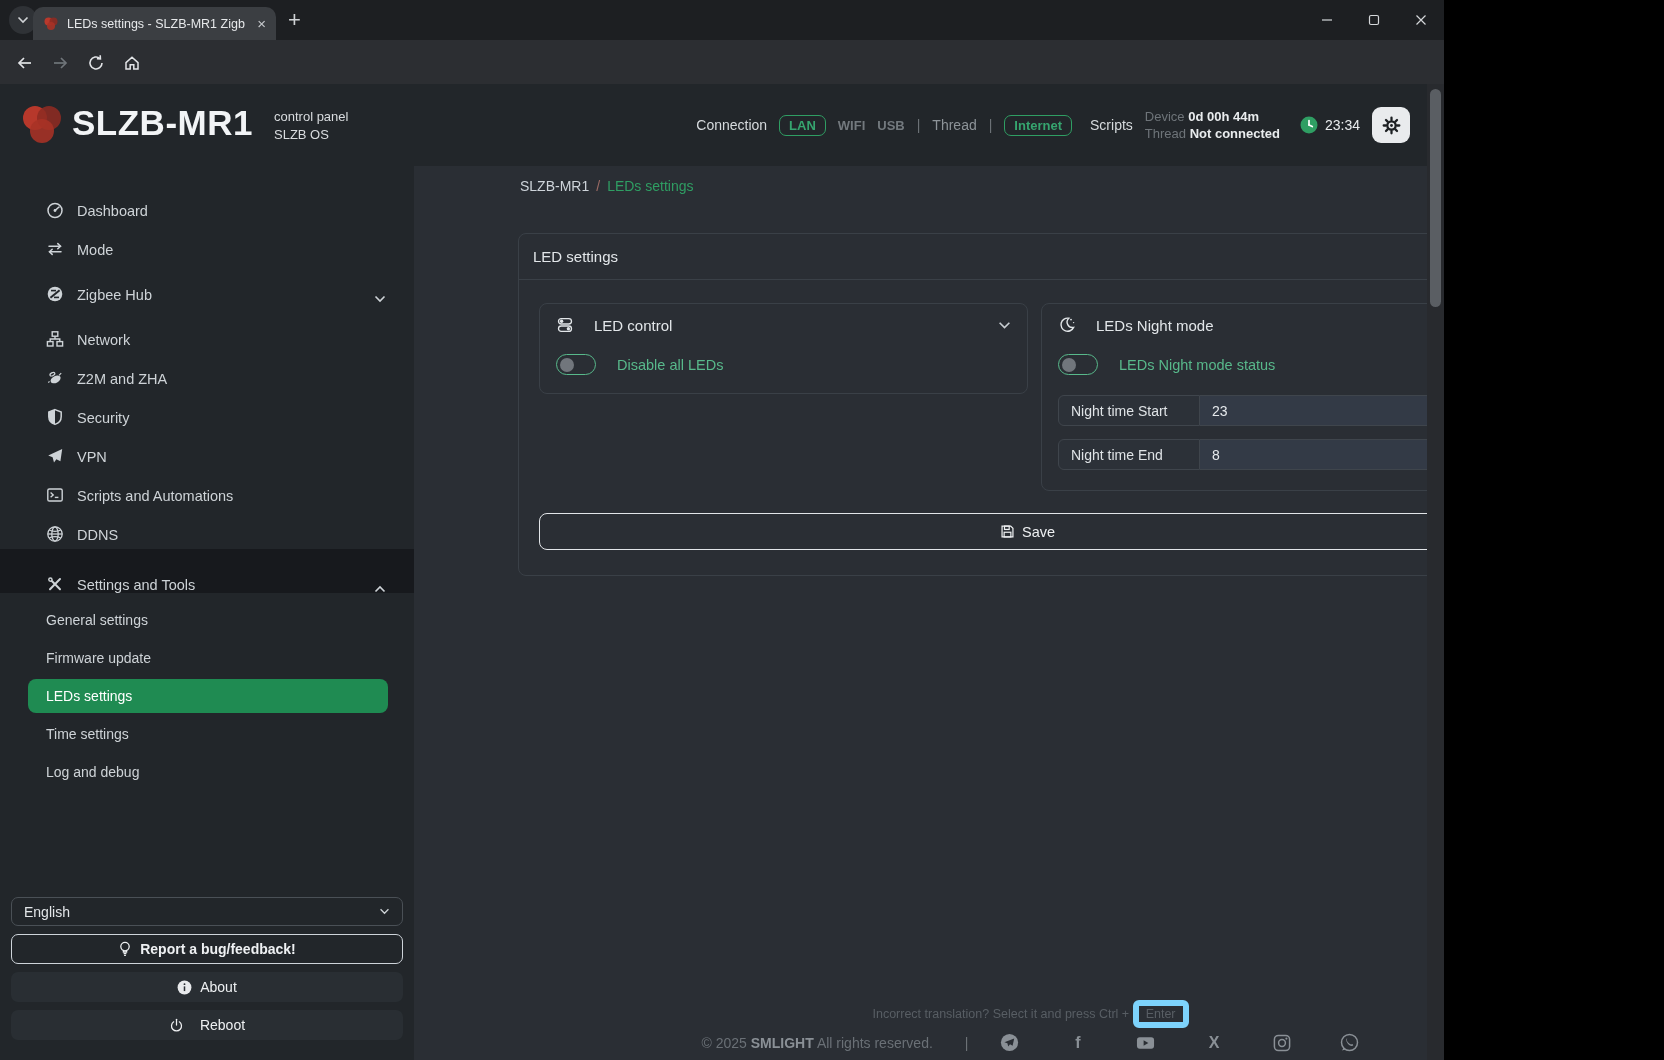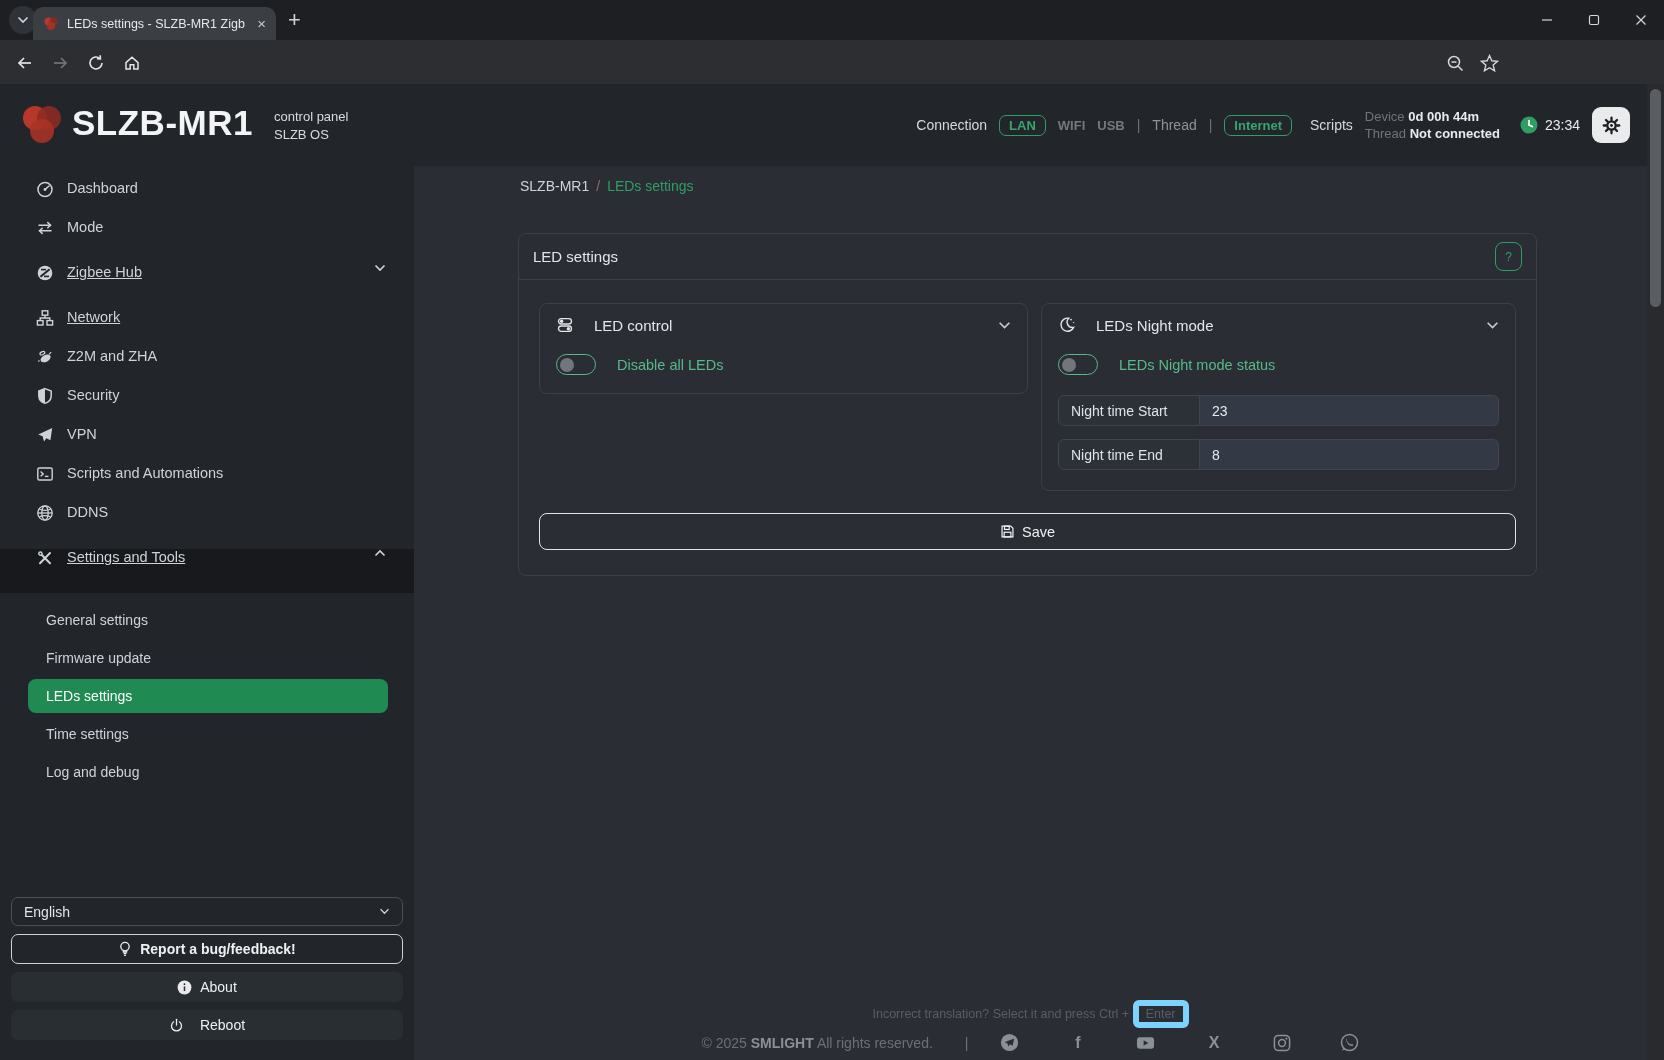--- a/index.html
+++ b/index.html
@@ -1,17 +1,17 @@
 <!DOCTYPE html>
 <html style="--accent: #2f9e63; --soft_green: #58b98b; --active_item: #1f8b52; --badge_green: #36a56f; --brand_red: #c0392b;"><head>
 <meta charset="utf-8">
 <style>
   * { margin:0; padding:0; box-sizing:border-box; }
   body { font-family:"Liberation Sans", sans-serif; background:#000; }
-  .page { position:relative; width:1664px; height:1060px; background:#22262a; overflow:hidden; }
+  .page { position:relative; width:1444px; height:1060px; background:#22262a; overflow:hidden; }
 
   
   .tabstrip { position:absolute; top:0; left:0; right:0; height:40px; background:#1d1f22; }
   .tab-search { position:absolute; left:9px; top:6px; width:28px; height:28px; border-radius:50%; background:#2f3236; display:flex; align-items:center; justify-content:center; }
   .tab { position:absolute; left:33px; top:7px; width:243px; height:33px; background:#3b3e42; border-radius:10px 10px 0 0; display:flex; align-items:center; padding:0 10px; gap:8px; }
   .tab-title { flex:1; font-size:12.5px; color:#e6e8ea; white-space:nowrap; overflow:hidden; }
   .tab-close { color:#c6c9cc; font-size:15px; line-height:1; }
   .newtab { position:absolute; left:288px; top:7px; font-size:22px; color:#cfd2d5; font-weight:400; }
   .win-controls { position:absolute; right:0; top:0; height:40px; display:flex; }
   .win-btn { width:47px; height:40px; display:flex; align-items:center; justify-content:center; color:#d4d7da; }
@@ -37,22 +37,22 @@
   .hdr-thread { color:#8d9398; font-size:14px; }
   .uptime-block { font-size:13px; line-height:17px; }
   .uptime-block .k { color:#6e7479; }
   .uptime-block b { color:#e9ecee; }
   .clock-time { color:#e9ecee; font-size:14px; }
   .gear-btn { width:38px; height:36px; background:#e9ebed; border-radius:9px; display:flex; align-items:center; justify-content:center; }
 
   
   .sidebar { position:absolute; top:166px; left:0; width:414px; bottom:0; background:#22262a; }
   .nav { padding-top:14px; }
-  .nav-item { height:39px; display:flex; align-items:flex-start; padding:0 28px 0 36px; color:#ced3d7; font-size:14.5px; gap:13px; }
-  .nav-item.grp { margin-top:6px;text-decoration:underline; }
+  .nav-item { height:39px; display:flex; align-items:flex-end; padding:0 28px 0 46px; color:#ced3d7; font-size:14.5px; gap:13px; }
+  .nav-item.grp { margin-top:6px; }
   .nav-item.parent { background:#17191d; height:44px; }
   .nav-icon { width:18px; height:18px; display:flex; align-items:center; justify-content:center; color:#ced3d7; }
   .nav-chevron { margin-left:auto; color:#ced3d7; display:flex; }
   .sub-list { margin-top:8px; }
   .sub-item { height:38px; line-height:38px; padding-left:46px; color:#ced3d7; font-size:14px; }
   .sub-item.active { height:34px; line-height:34px; margin:2px 26px 2px 28px; padding-left:18px; background:var(--active_item,#1f8b52); border-radius:8px; color:#fff; }
   .lang-select { position:absolute; left:11px; right:11px; top:731px; height:29px; border:1px solid #4a5056; border-radius:7px; display:flex; align-items:center; padding:0 12px; color:#e3e6e9; font-size:14px; }
   .lang-select .chev { margin-left:auto; display:flex; }
   .side-btn { position:absolute; left:11px; right:11px; height:30px; border-radius:7px; display:flex; align-items:center; justify-content:center; gap:8px; font-size:14px; color:#eef0f2; }
   .side-btn.report { top:768px; border:1px solid #ced4da; background:transparent; font-weight:bold;text-align:center; }

